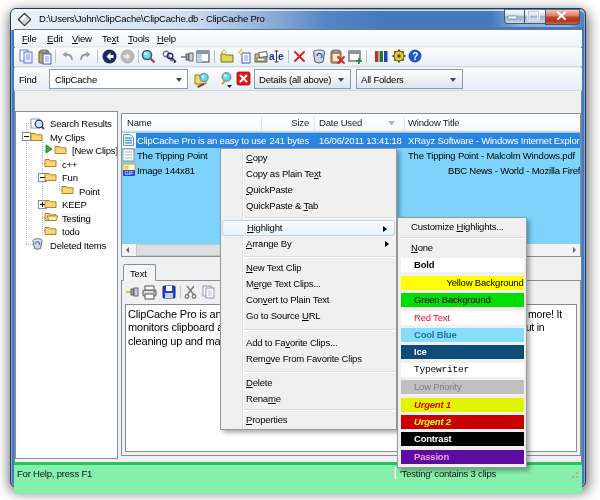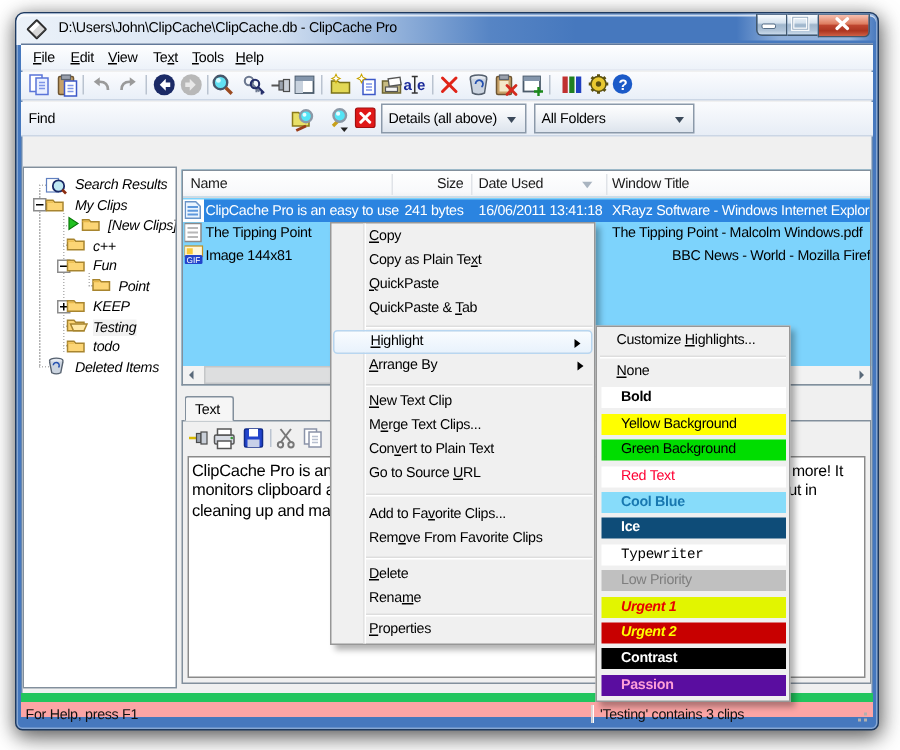--- a/index.html
+++ b/index.html
@@ -58,21 +58,21 @@
   .combo { position:absolute; top:1px; height:20px; border:1px solid #8B99A9;
     background:linear-gradient(180deg,#FEFEFE,#EDF1F6 55%,#DDE4ED); }
   .combo .txt { position:absolute; left:4px; top:4px; }
   .darr { position:absolute; right:6px; top:8px; width:0; height:0;
     border-left:3.5px solid transparent; border-right:3.5px solid transparent;
     border-top:4px solid #3C4A5A; }
 
   
   #tree { position:absolute; left:15px; top:111px; width:103px; height:348px;
     background:#fff; border:1px solid #828F9C; overflow:hidden; }
-  .titem { position:absolute; white-space:nowrap;font-style:italic; }
+  .titem { position:absolute; white-space:nowrap; }
   .dotv { position:absolute; width:1px;
     background-image:repeating-linear-gradient(180deg,#B2B2B2 0 1px,transparent 1px 2px); }
   .doth { position:absolute; height:1px;
     background-image:repeating-linear-gradient(90deg,#B2B2B2 0 1px,transparent 1px 2px); }
   .expander { position:absolute; width:9px; height:9px; background:#fff;
     border:1px solid #8C8C8C; }
   .expander::before { content:""; position:absolute; left:1px; top:3px; width:5px; height:1px; background:#000; }
   .expander.plus::after { content:""; position:absolute; left:3px; top:1px; width:1px; height:5px; background:#000; }
 
   #list { position:absolute; left:121px; top:113px; width:460px; height:144px;
@@ -93,22 +93,22 @@
     background:#F6F6F6; border:1px solid #828F9C; border-bottom:1px solid #F0F0F0;
     border-radius:2px 2px 0 0; z-index:2; }
   #ttab span { position:absolute; left:6px; top:3px; }
   #tpane { position:absolute; left:121px; top:280px; width:460px; height:176px;
     background:#F0F0F0; border:1px solid #828F9C; }
   #tarea { position:absolute; left:125px; top:304px; width:452px; height:148px;
     background:#fff; border:1px solid #8A8A8A; overflow:hidden; font-size:11px; letter-spacing:-0.2px; }
   .tline { position:absolute; white-space:nowrap; }
 
   
-  #status { position:absolute; left:14px; top:462px; width:568px; height:16px;
-    background:#fca5a5; border-top:6px solid #22c55e; color:#111; }
+  #status { position:absolute; left:14px; top:462px; width:568px; height:32px;
+    background:#86efac; border-top:3px solid #22c55e; color:#111; }
 
   
   #cmenu { position:absolute; left:220px; top:148px; width:177px;
     background:#F0F0F0; border:1px solid #979797; padding:1px 0;
     box-shadow:3px 3px 4px rgba(0,0,0,0.30); z-index:50; }
   #cmenu::before { content:""; position:absolute; left:21px; top:0; bottom:0; width:1px;
     background:#E2E2E2; box-shadow:1px 0 0 #fff; }
   .mi { position:relative; height:16px; line-height:16px; padding-left:25px; color:#000; }
   .mi.hov { background:linear-gradient(180deg,#F9FCFE,#E8F2FC); border:1px solid #B8D6F0;
     border-radius:3px; margin:0 1px; line-height:14px; padding-left:24px; }
@@ -333,20 +333,24 @@
     </g>
 
     <g transform="translate(394,2)">
       <circle cx="7" cy="7" r="6.5" fill="#1B5AC8"></circle>
       <text x="4.3" y="11" font-size="10" font-weight="bold" fill="#fff" font-family="Liberation Sans">?</text>
     </g>
   </svg>
 
   <div class="band" id="findbar">
     <span style="position:absolute;left:5px;top:6px;">Find</span>
+    <div id="findcombo">
+        <span class="txt">ClipCache</span>
+        <div class="darr" style="right:5px;"></div>
+      </div>
     <div class="combo" style="left:240px;width:97px;">
         <span class="txt">Details (all above)</span>
         <div class="darr"></div>
       </div>
     <div class="combo" style="left:342px;width:107px;">
         <span class="txt">All Folders</span>
         <div class="darr"></div>
       </div>
   </div>
   <svg width="70" height="22" style="left:194px;top:69px;">
@@ -576,21 +580,21 @@
     <div class="mi">Rena<u>m</u>e</div>
     <div class="msep s5"></div>
     <div class="mi"><u>P</u>roperties</div>
   </div>
 
   <div id="smenu">
     <div class="si">Customize <u>H</u>ighlights...</div>
     <div class="msep" style="margin:3px 0;"></div>
     <div class="si" style="height:14px;line-height:14px;"><u>N</u>one</div>
     <div class="bar" style="background:#fff;font-weight:bold;">Bold</div>
-    <div class="bar" style="background:#FFFF00;">Yellow Background</div>
+    <div class="bar" style="background:#FFFF00;text-align:right;">Yellow Background</div>
     <div class="bar" style="background:#00DD00;">Green Background</div>
     <div class="bar" style="background:#fff;color:#FF0033;">Red Text</div>
     <div class="bar" style="background:#87DCFA;color:#1878B0;font-weight:bold;">Cool Blue</div>
     <div class="bar" style="background:#0E4C78;color:#fff;font-weight:bold;">Ice</div>
     <div class="bar" style="background:#fff;font-family:'Liberation Mono',monospace;">Typewriter</div>
     <div class="bar" style="background:#C0C0C0;color:#7E7E7E;">Low Priority</div>
     <div class="bar" style="background:#E2F500;color:#E80000;font-weight:bold;font-style:italic;">Urgent 1</div>
     <div class="bar" style="background:#C80000;color:#FFFF00;font-weight:bold;font-style:italic;">Urgent 2</div>
     <div class="bar" style="background:#000;color:#fff;font-weight:bold;">Contrast</div>
     <div class="bar" style="background:#5A0DA0;color:#FF9FD8;font-weight:bold;">Passion</div>

